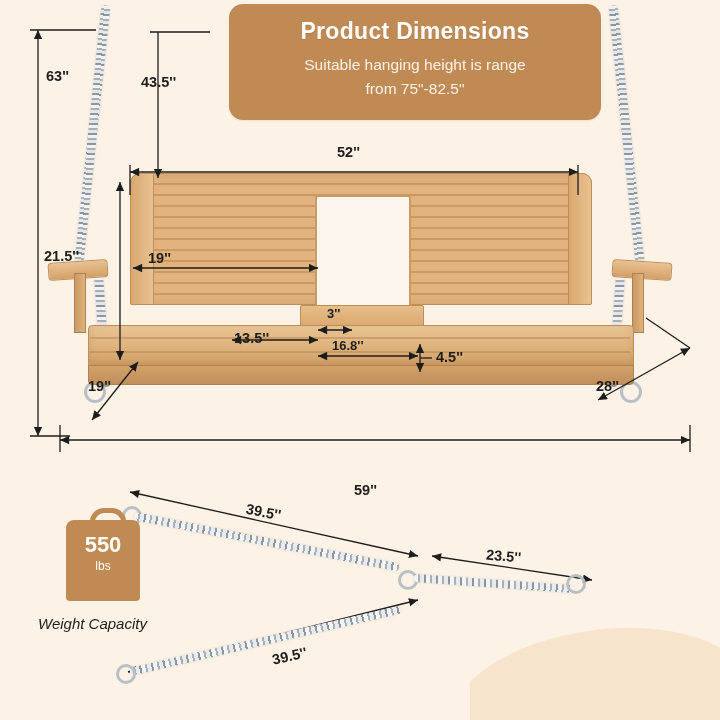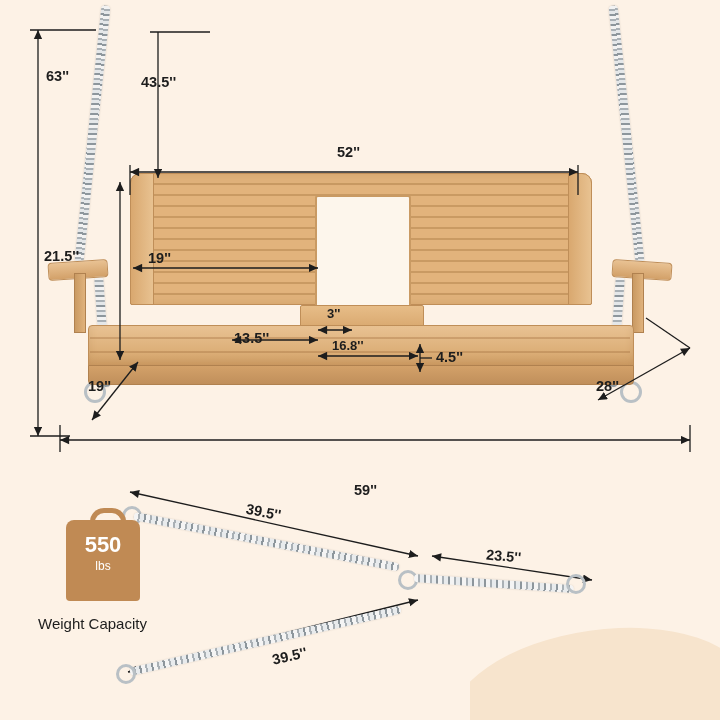--- a/index.html
+++ b/index.html
@@ -124,21 +124,21 @@
     background:#c08a54;border-radius:8px 8px 4px 4px;
     color:#fff;text-align:center;
   }
   .weight-box .num{font-size:22px;font-weight:bold;padding-top:14px;line-height:1;}
   .weight-box .unit{font-size:12px;padding-top:3px;}
   .weight-handle{
     position:absolute;left:52px;top:-12px;width:26px;height:18px;
     border:5px solid #c08a54;border-bottom:none;border-radius:14px 14px 0 0;
   }
   .weight-label{
-    margin-top:14px;font-size:15px;color:#1d1d1d;text-align:left;
+    margin-top:14px;font-size:15px;color:#1d1d1d;text-align:left;font-style:italic;
   }
 
   
   .bchain{
     position:absolute;height:8px;
     background:
       repeating-linear-gradient(to right,
         #f4f4f4 0px,#f4f4f4 4px,
         #a9b0b5 4px,#a9b0b5 6px,
         #e8ebed 6px,#e8ebed 10px,
@@ -161,20 +161,25 @@
   .corner .c2{
     position:absolute;right:-40px;bottom:-80px;width:300px;height:150px;
     background:#ead4b8;border-radius:50% 50% 0 0;transform:rotate(-8deg);
   }
 </style>
 </head>
 <body>
 
 <div class="stage">
 
+  <div class="callout">
+    <div class="title">Product Dimensions</div>
+    <div class="sub">Suitable hanging height is range</div>
+    <div class="sub" style="margin-top:2px">from 75"-82.5"</div>
+  </div>
 
   <div class="swing">
 
     <div class="chain" style="left:28px;top:-160px;height:258px;transform:rotate(6deg);"></div>
     <div class="chain" style="left:38px;top:112px;height:110px;transform:rotate(-4deg);"></div>
     <div class="chain" style="left:562px;top:-160px;height:258px;transform:rotate(-6deg);"></div>
     <div class="chain" style="left:552px;top:112px;height:110px;transform:rotate(4deg);"></div>
     <div class="ring" style="left:24px;top:216px;"></div>
     <div class="ring" style="left:560px;top:216px;"></div>
 

